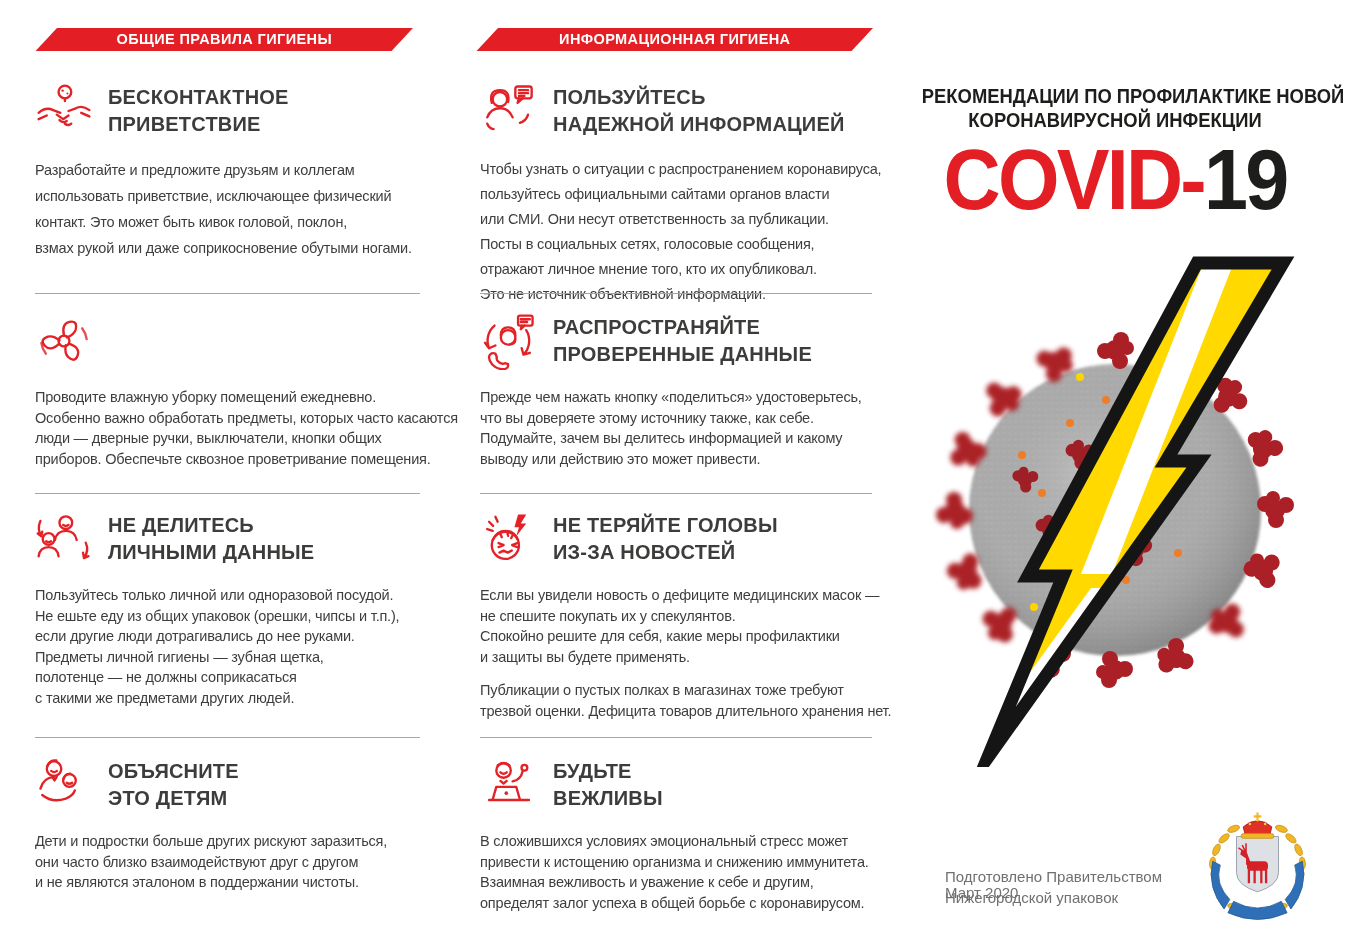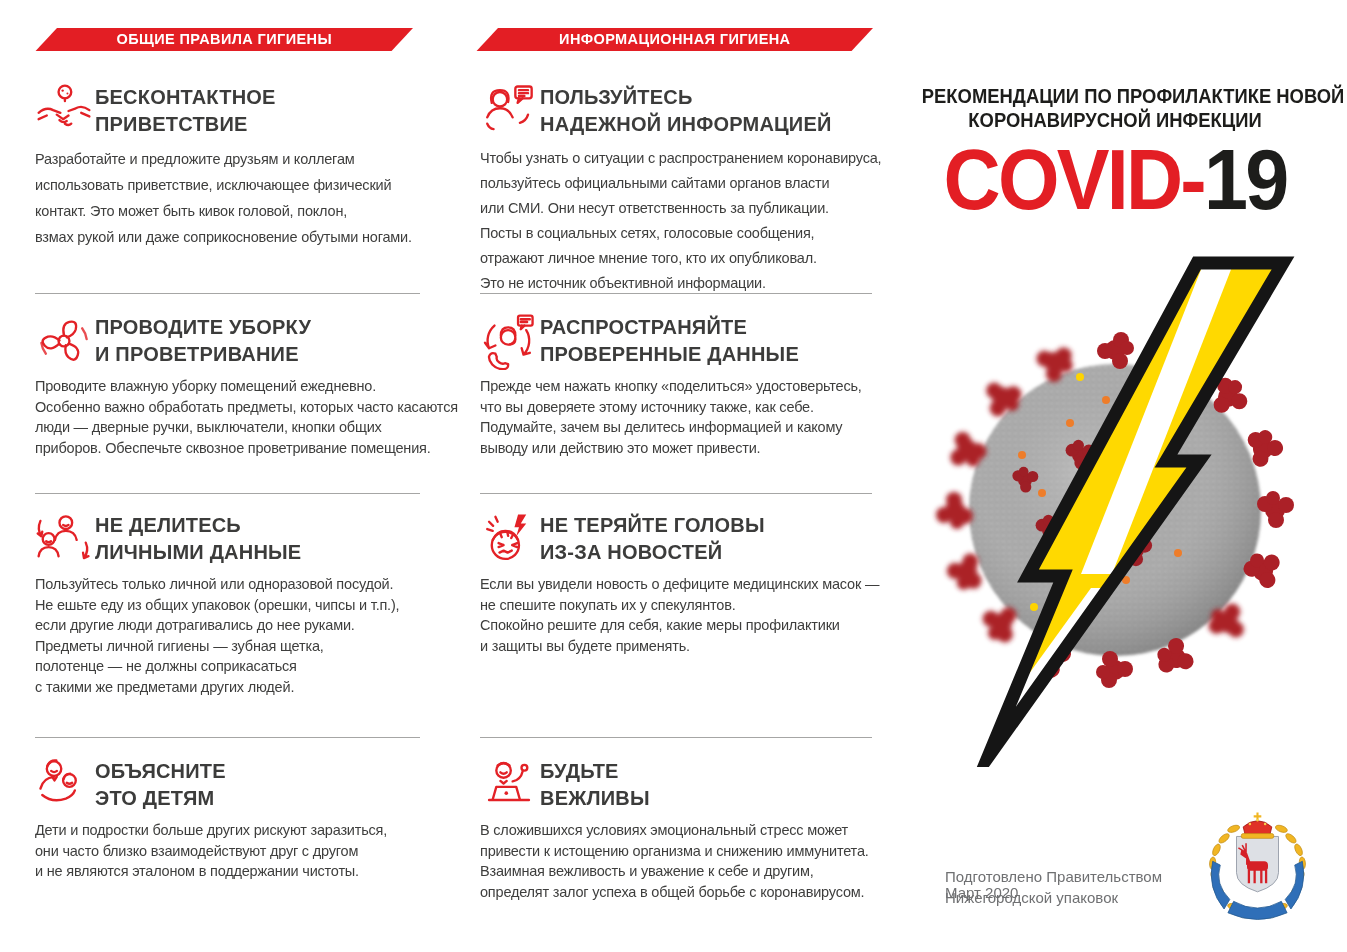--- a/index.html
+++ b/index.html
@@ -11,24 +11,24 @@
   #col-mid{left:480px;width:392px;height:900px;}
   #col-right{left:905px;top:0;width:420px;height:900px;}
 
   .banner{position:absolute;top:0;height:23px;background:#e31e24;transform:skewX(-43deg);transform-origin:0 0;}
   .banner span{display:block;transform:skewX(43deg);text-align:center;line-height:23px;color:#fff;
     font-weight:bold;font-size:14.5px;letter-spacing:.4px;white-space:pre;}
   #banner-left{left:22px;width:356px;}
   #banner-mid{left:18px;width:375px;}
 
   .section{position:absolute;left:0;width:100%;}
-  .hdr{display:flex;gap:2px;align-items:center;}
+  .hdr{display:flex;gap:15px;align-items:center;}
   .ic{width:58px;height:58px;flex:0 0 58px;}
   .title{font-weight:bold;font-size:20px;line-height:27px;color:#3c3c3b;white-space:pre;letter-spacing:.2px;}
-  .body{margin-top:6px;font-size:14.5px;line-height:20.5px;letter-spacing:-0.2px;color:#3e3e3d;white-space:pre;}
+  .body{margin-top:17px;font-size:14.5px;line-height:20.5px;letter-spacing:-0.2px;color:#3e3e3d;white-space:pre;}
   .roomy .body{line-height:26px;}
   .mroomy .body{line-height:25px;}
   .body.p2{margin-top:13px;}
   .s1{top:54px;} .s2{top:284px;} .s3{top:482px;} .s4{top:728px;}
   .divider{position:absolute;left:0;width:100%;border-top:1px solid #a6a6a5;height:0;}
   .d1{top:265px;} .d2{top:465px;} .d3{top:709px;}
 
   .rec{position:absolute;top:84px;left:0;width:100%;text-align:center;color:#1d1d1b;
     font-size:20px;line-height:24px;white-space:pre;transform:scaleX(.92);transform-origin:center;font-weight:bold;font-stretch:condensed;}
   .covid{position:absolute;top:132px;left:0;width:100%;text-align:center;font-weight:bold;
@@ -76,22 +76,20 @@
     <div class="section s2">
       <div class="hdr">
         <svg class="ic" viewBox="0 0 64 64" fill="none" stroke="#e32126" stroke-width="2.6" stroke-linecap="round" stroke-linejoin="round">
           <circle cx="32" cy="32" r="6"></circle>
           <path id="blade" d="M32 26 q-3 -13 6 -15 q9 -2 7 8 q-1.5 6 -10 9"></path>
           <use href="#blade" transform="rotate(120 32 32)"></use>
           <use href="#blade" transform="rotate(240 32 32)"></use>
           <path d="M12 46 a25 25 0 0 1 -5 -12" opacity=".8"></path>
           <path d="M52 18 a25 25 0 0 1 5 12" opacity=".8"></path>
         </svg>
-        <div class="title">ПРОВОДИТЕ УБОРКУ
-И ПРОВЕТРИВАНИЕ</div>
       </div>
       <div class="body">Проводите влажную уборку помещений ежедневно.
 Особенно важно обработать предметы, которых часто касаются
 люди — дверные ручки, выключатели, кнопки общих
 приборов. Обеспечьте сквозное проветривание помещения.</div>
     </div>
     <div class="divider d2"></div>
 
     <div class="section s3">
       <div class="hdr">
@@ -203,20 +201,22 @@
           <path d="M42 5 h9 l-6 10 h6 l-11 14 3 -10 h-5 z" fill="#e32126" stroke="none"></path>
           <path d="M10 13 l4.5 4.5 M8 21 l6 2 M17 7.5 l2.5 5.5"></path>
         </svg>
         <div class="title">НЕ ТЕРЯЙТЕ ГОЛОВЫ
 ИЗ-ЗА НОВОСТЕЙ</div>
       </div>
       <div class="body">Если вы увидели новость о дефиците медицинских масок —
 не спешите покупать их у спекулянтов.
 Спокойно решите для себя, какие меры профилактики
 и защиты вы будете применять.</div>
+      <div class="body p2">Публикации о пустых полках в магазинах тоже требуют
+трезвой оценки. Дефицита товаров длительного хранения нет.</div>
     </div>
     <div class="divider d3"></div>
 
     <div class="section s4">
       <div class="hdr">
         <svg class="ic" viewBox="0 0 64 64" fill="none" stroke="#e32126" stroke-width="2.6" stroke-linecap="round" stroke-linejoin="round">
           <circle cx="26" cy="16" r="8"></circle>
           <path d="M19.5 10.5 q6.5 -5.5 13 0"></path>
           <path d="M22.5 18 q3.5 3 7 0"></path>
           <path d="M36 28 q9 -2 11 -11"></path>

